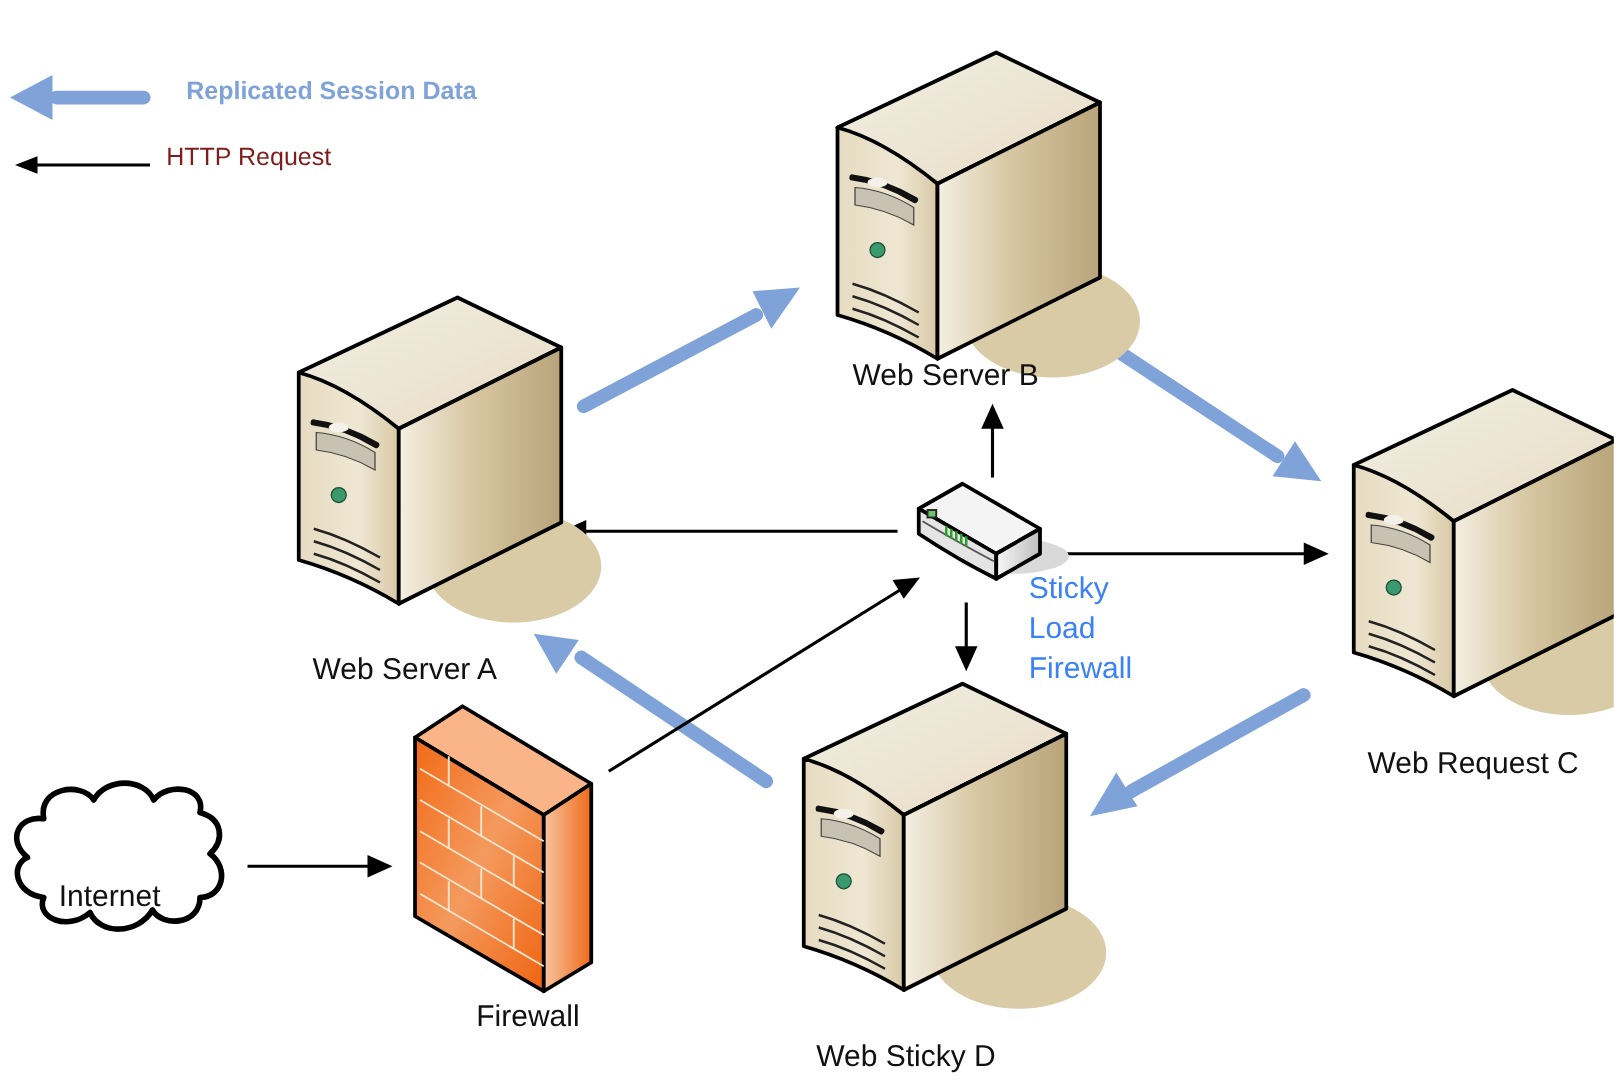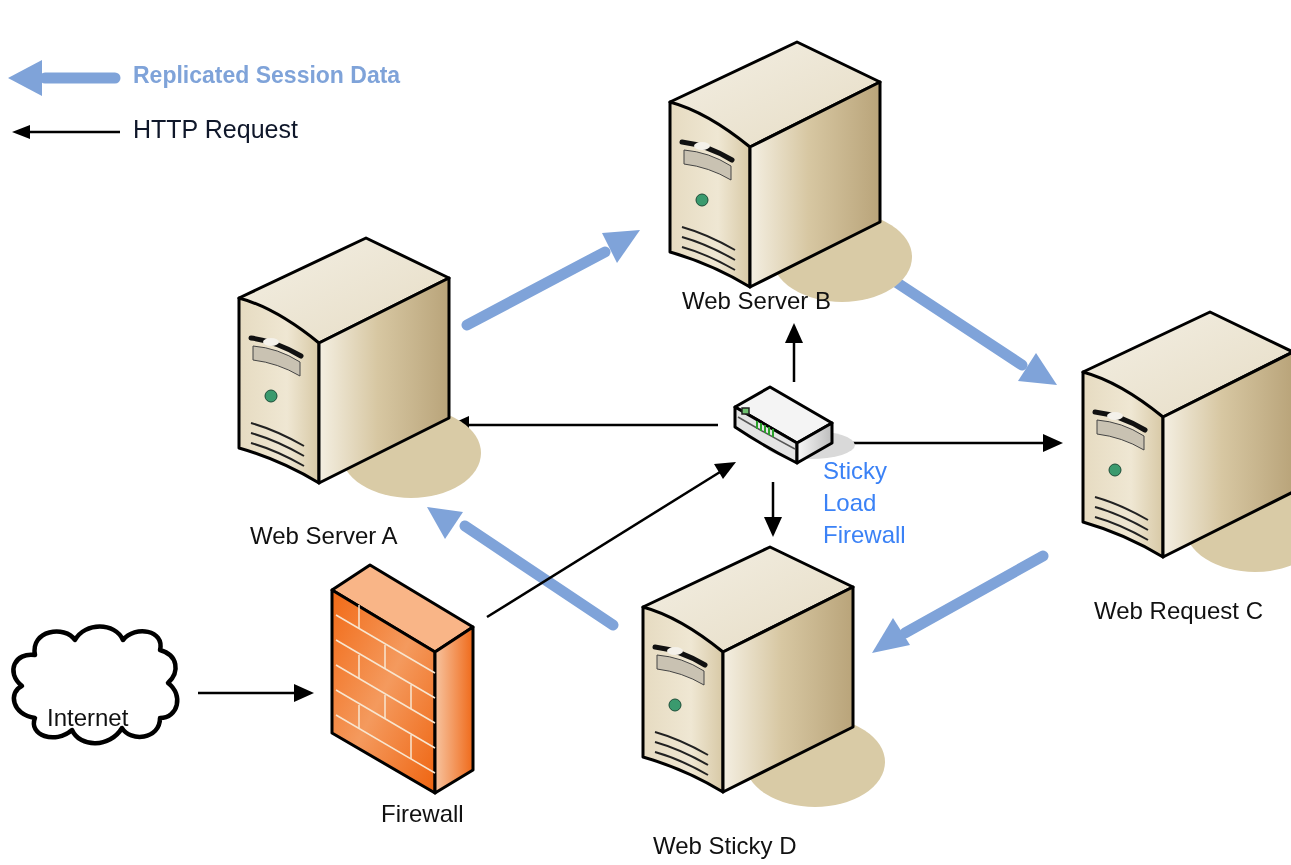--- a/index.html
+++ b/index.html
@@ -1,21 +1,21 @@
 <!DOCTYPE html>
 <html><head>
   <meta charset="utf-8">
   <style>
     html, body { margin: 0; padding: 0; background: #ffffff; }
     body { width: 1291px; height: 865px; position: relative; overflow: hidden;
            font-family: "Liberation Sans", sans-serif; }
     #diagram { position: absolute; left: 0; top: 0; width: 1291px; height: 865px; }
     .lbl { position: absolute; font-family: "Liberation Sans", sans-serif; font-size: 24px; color: #111; white-space: nowrap; text-align: center; }
-    .legend-rep { position: absolute; left: 133px; top: 62px; font-size: 23px; font-weight: bold; color: #7fa3d9; }
-    .legend-http { position: absolute; left: 133px; top: 115px; font-size: 25px; color: #0f172a; }
+    .legend-rep { position: absolute; left: 149px; top: 62px; font-size: 20px; font-weight: bold; color: #7fa3d9; }
+    .legend-http { position: absolute; left: 133px; top: 115px; font-size: 20px; color: #7f1d1d; }
     .lb-label { position: absolute; left: 823px; top: 455px; font-size: 24px; line-height: 32px; color: #3b82f6; }
     .lb-label div { display: block; }
   </style>
 </head>
 <body>
 
 <svg id="diagram" width="1291" height="865" viewBox="0 0 1291 865" xmlns="http://www.w3.org/2000/svg">
   <defs>
     <linearGradient id="srvFront" x1="0" y1="0" x2="1" y2="0">
       <stop offset="0" stop-color="#e6dbc1"></stop>

